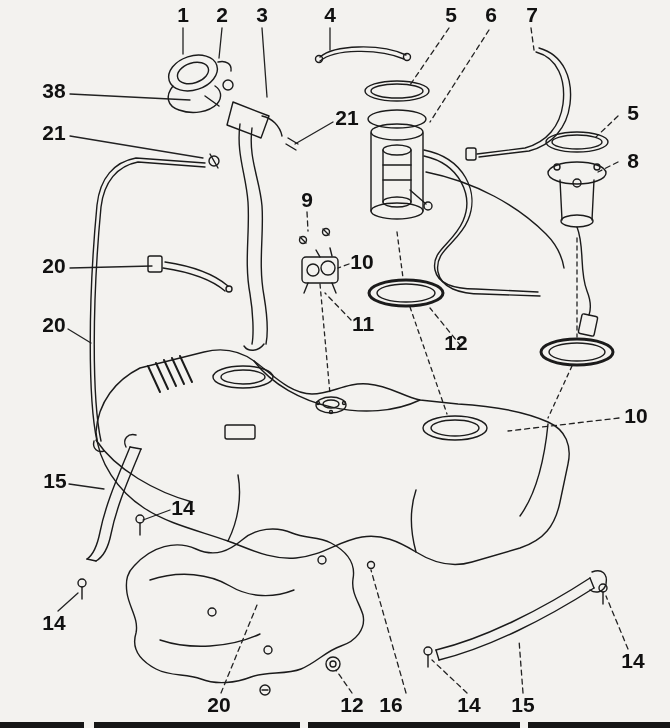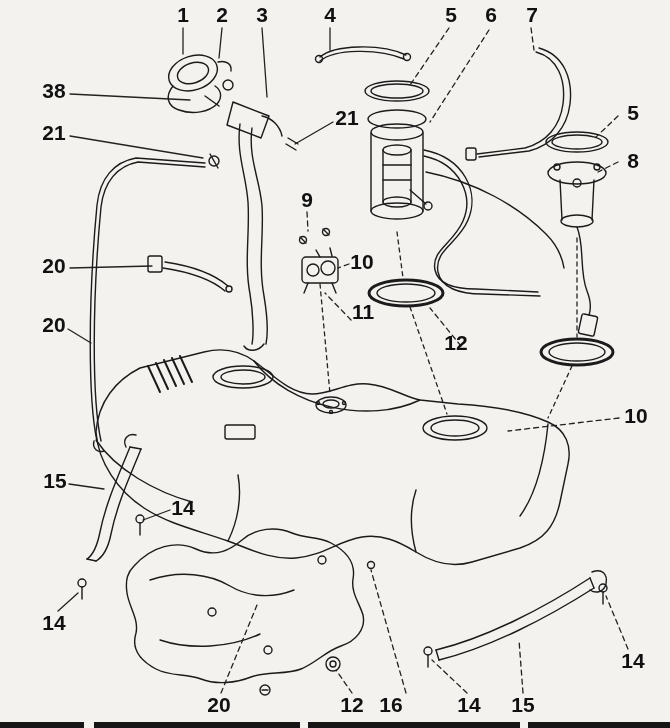--- a/index.html
+++ b/index.html
@@ -244,21 +244,21 @@
   <div class="callout" style="left:222px;top:15px">2</div>
   <div class="callout" style="left:262px;top:15px">3</div>
   <div class="callout" style="left:330px;top:15px">4</div>
   <div class="callout" style="left:451px;top:15px">5</div>
   <div class="callout" style="left:491px;top:15px">6</div>
   <div class="callout" style="left:532px;top:15px">7</div>
   <div class="callout" style="left:633px;top:113px">5</div>
   <div class="callout" style="left:633px;top:161px">8</div>
   <div class="callout" style="left:307px;top:200px">9</div>
   <div class="callout" style="left:362px;top:262px">10</div>
-  <div class="callout" style="left:363px;top:312px">11</div>
+  <div class="callout" style="left:363px;top:324px">11</div>
   <div class="callout" style="left:456px;top:343px">12</div>
   <div class="callout" style="left:636px;top:416px">10</div>
   <div class="callout" style="left:54px;top:325px">20</div>
   <div class="callout" style="left:54px;top:266px">20</div>
   <div class="callout" style="left:54px;top:133px">21</div>
   <div class="callout" style="left:54px;top:91px">38</div>
   <div class="callout" style="left:347px;top:118px">21</div>
   <div class="callout" style="left:55px;top:481px">15</div>
   <div class="callout" style="left:183px;top:508px">14</div>
   <div class="callout" style="left:54px;top:623px">14</div>

